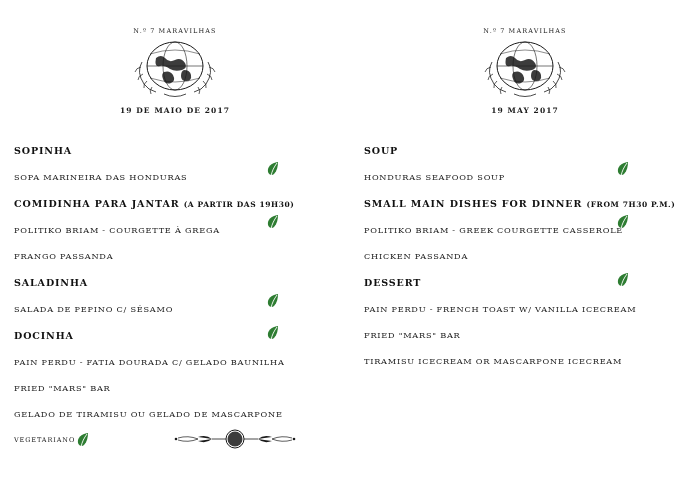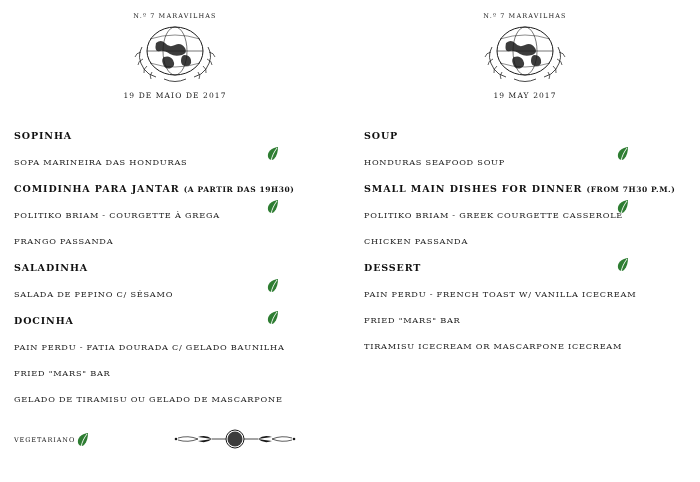--- a/index.html
+++ b/index.html
@@ -27,33 +27,34 @@
   }
   .col {
     width: 350px;
     box-sizing: border-box;
     position: relative;
     padding: 0 14px;
   }
   
   .logo-block {
     text-align: center;
-    padding-top: 7px;
+    padding-top: 22px;
   }
   .logo-svg {
     display: block;
     margin: 0 auto;
   }
   .logo-date {
     font-family: "DejaVu Serif", serif;
     font-size: 7.5px;
     letter-spacing: 1.1px;
     text-transform: uppercase;
     margin-top: 6px;
     color: #1a1a1a;
+    font-weight: bold;
   }
   
   .sections {
     margin-top: 30px;
   }
   .section {
     margin-bottom: 14px;
     position: relative;
   }
   .section-title {

